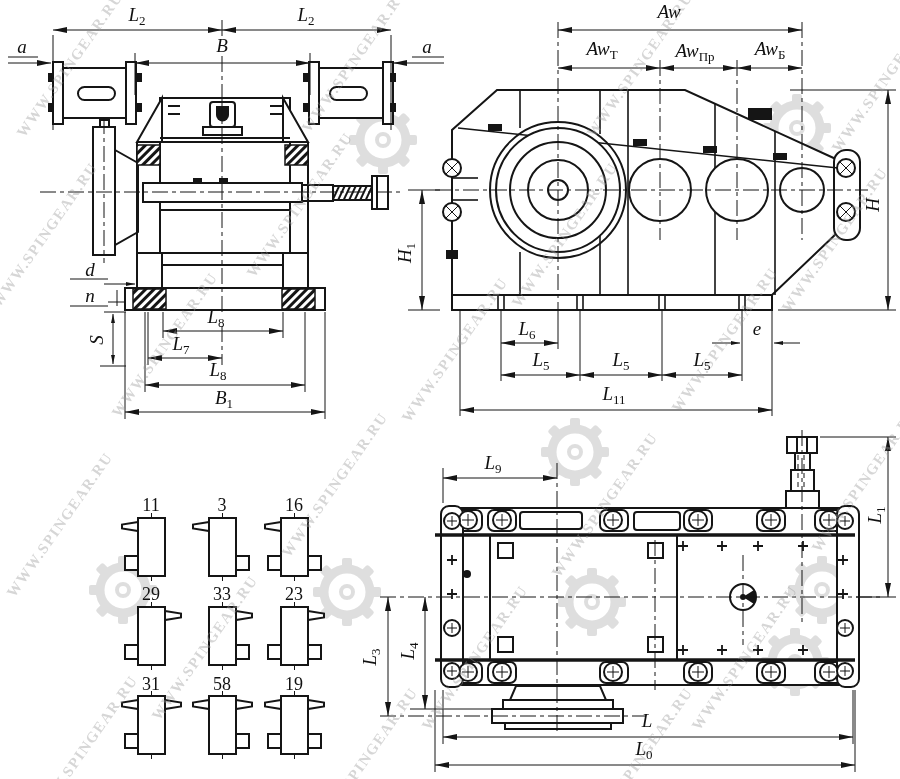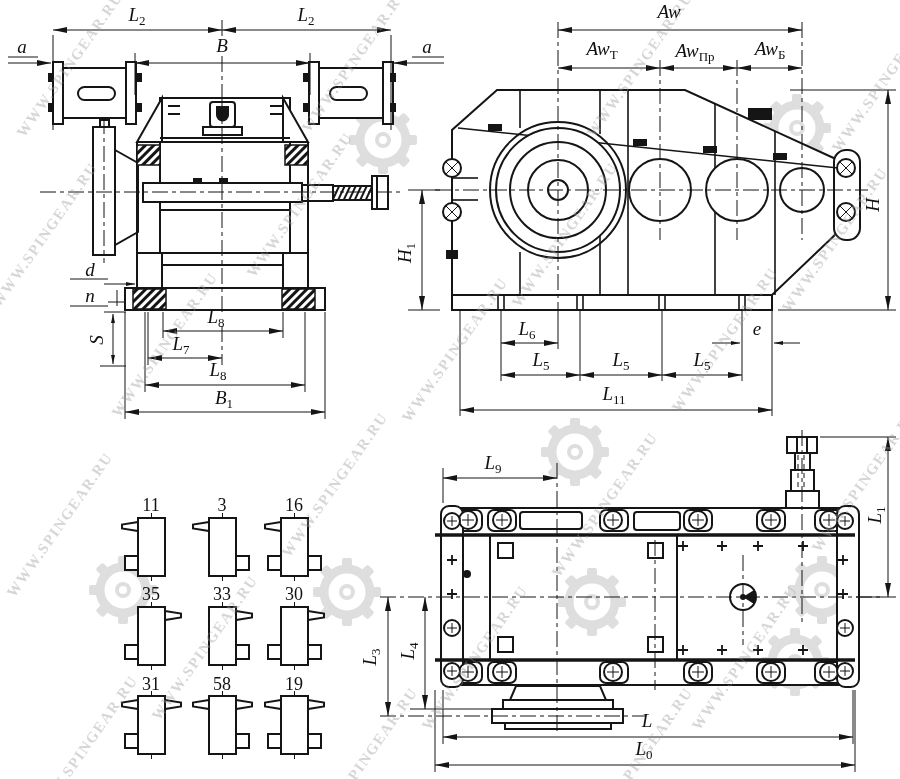--- a/index.html
+++ b/index.html
@@ -517,20 +517,20 @@
 <span class="dim" style="left:493px;top:464px"><i>L</i><sub>9</sub></span>
 <span class="dim rot" style="left:876px;top:515px"><i>L</i><sub>1</sub></span>
 <span class="dim rot" style="left:371px;top:657px"><i>L</i><sub>3</sub></span>
 <span class="dim rot" style="left:409px;top:651px"><i>L</i><sub>4</sub></span>
 <span class="dim" style="left:647px;top:722px"><i>L</i><sub></sub></span>
 <span class="dim" style="left:644px;top:750px"><i>L</i><sub>0</sub></span>
 
 <span class="vnum" style="left:151px;top:505px">11</span>
 <span class="vnum" style="left:222px;top:505px">3</span>
 <span class="vnum" style="left:294px;top:505px">16</span>
-<span class="vnum" style="left:151px;top:594px">35</span>
+<span class="vnum" style="left:151px;top:594px">29</span>
 <span class="vnum" style="left:222px;top:594px">33</span>
-<span class="vnum" style="left:294px;top:594px">30</span>
+<span class="vnum" style="left:294px;top:594px">23</span>
 <span class="vnum" style="left:151px;top:684px">31</span>
 <span class="vnum" style="left:222px;top:684px">58</span>
 <span class="vnum" style="left:294px;top:684px">19</span>
 
 </div>
 
 </body></html>

